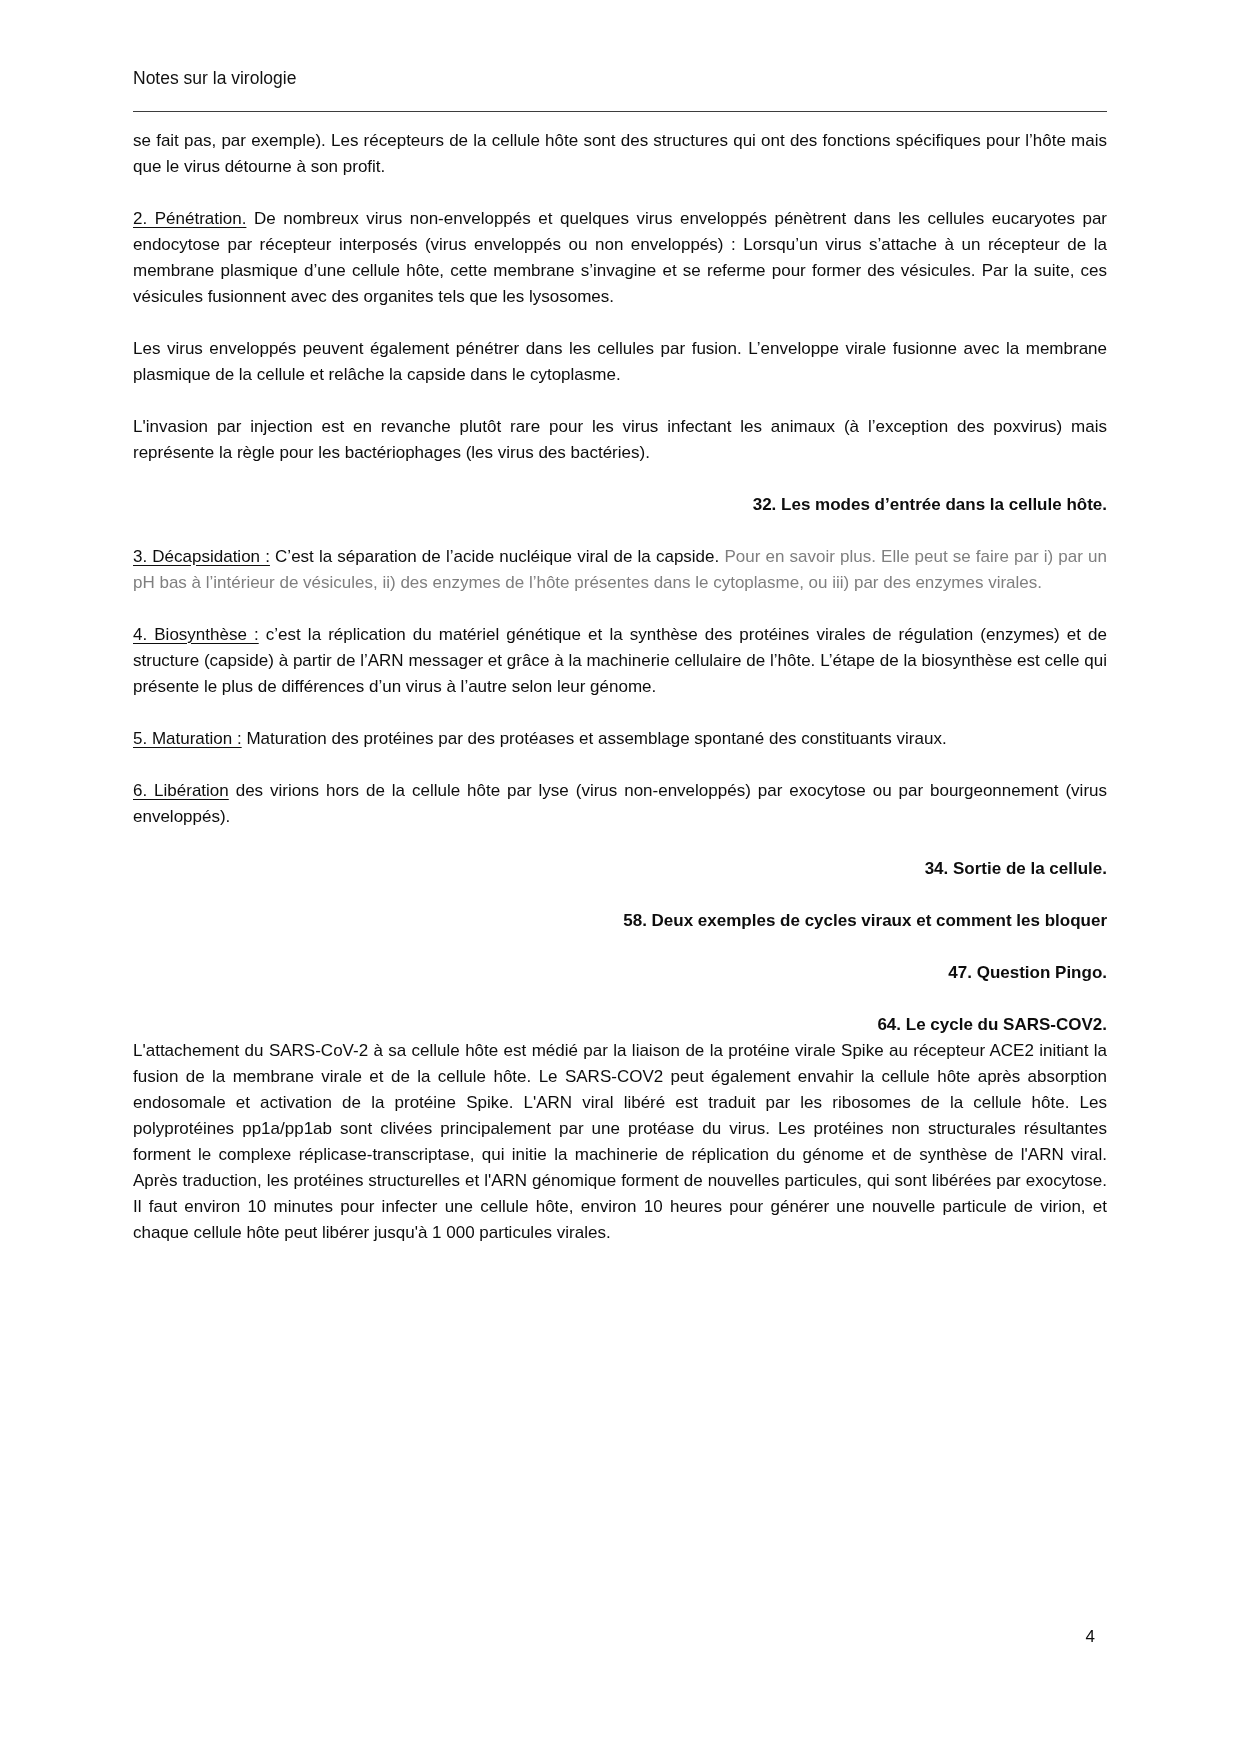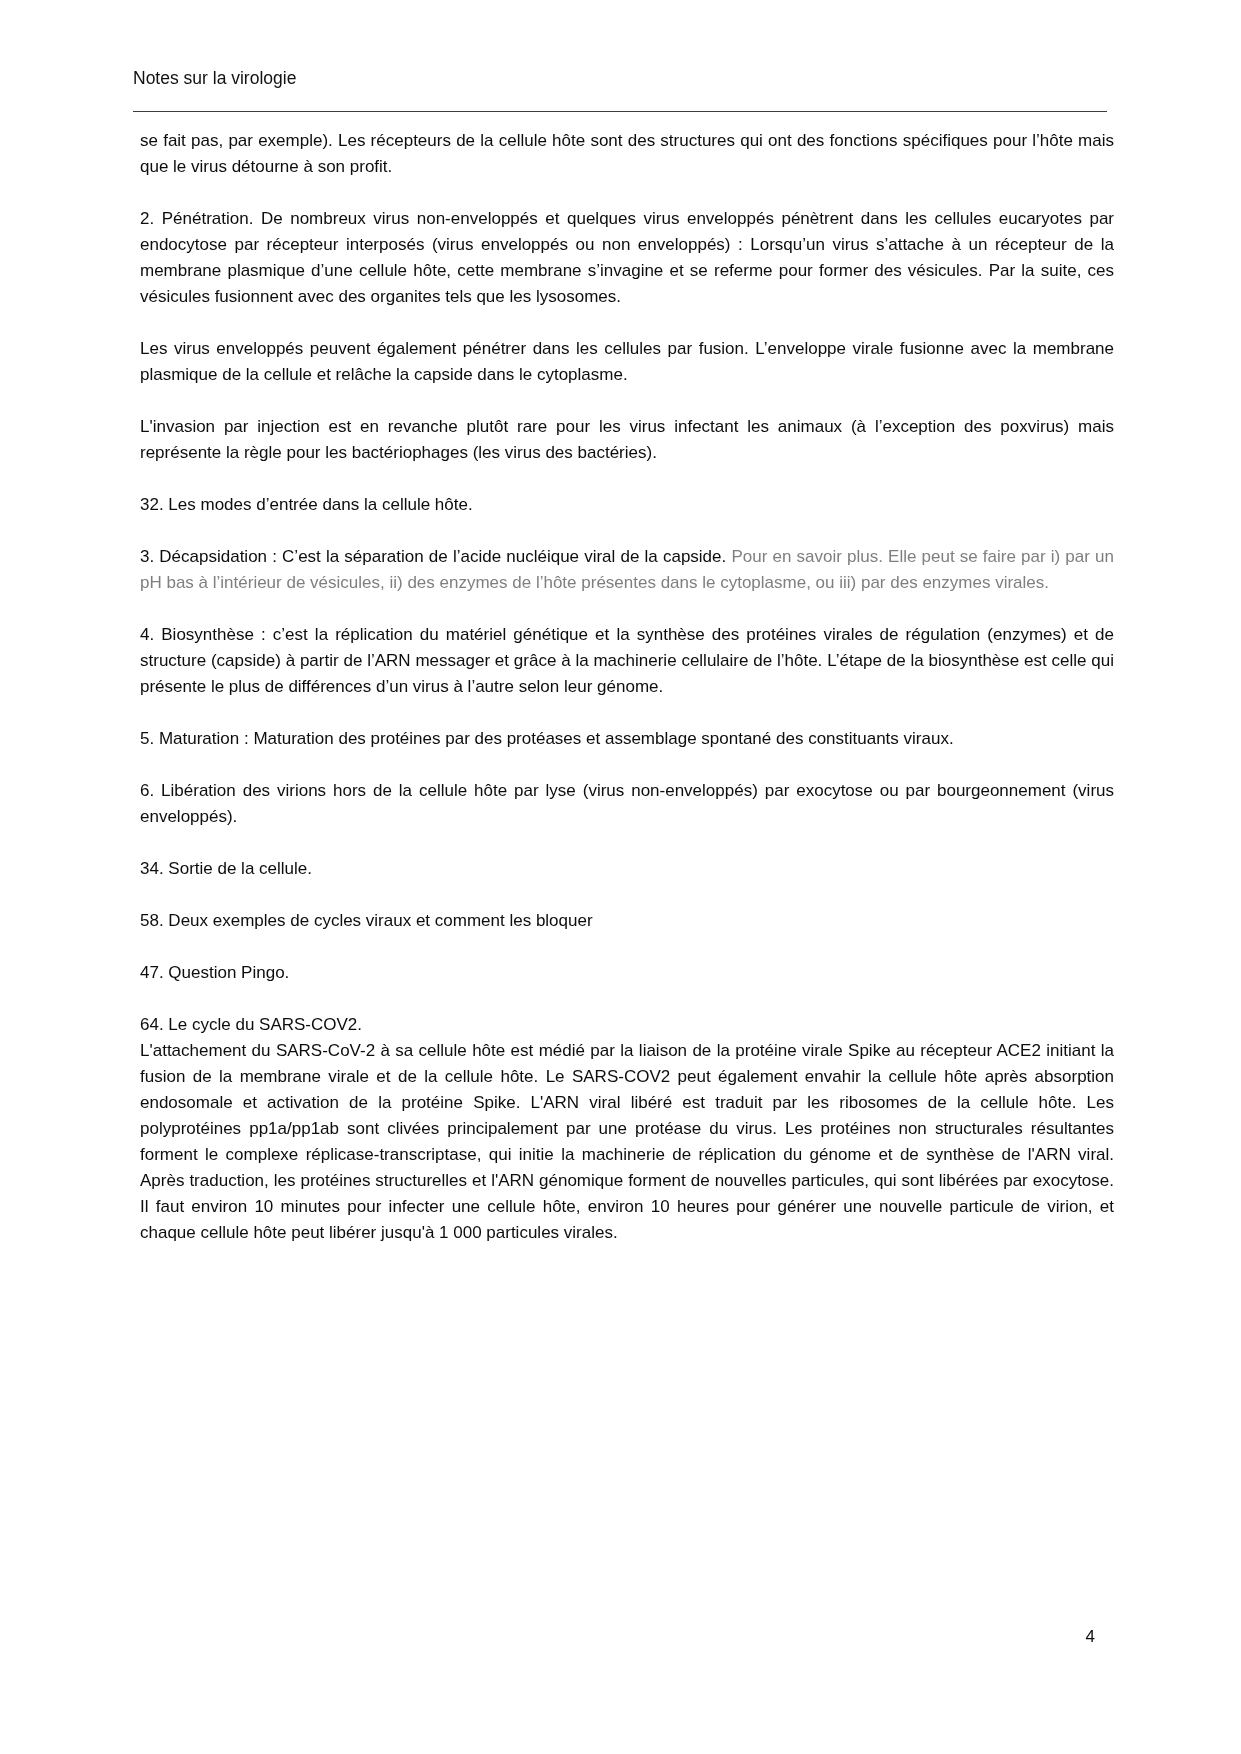--- a/index.html
+++ b/index.html
@@ -23,39 +23,40 @@
     top: 66px;
     font-size: 17.5px;
     line-height: 24px;
     color: #111111;
     padding-bottom: 21px;
     border-bottom: 1.6px solid #3d3d3d;
     text-align: left;
   }
   .content {
     position: absolute;
-    left: 140px;
+    left: 133px;
     width: 974px;
     top: 128px;
     font-size: 17px;
     line-height: 26px;
     text-align: justify;
     color: #0d0d0d;
   }
   .block {
     margin: 0 0 26px 0;
   }
   .block.heading {
-    font-weight: 400;
-    text-align: left;
+    font-weight: 700;
+    text-align: right;
   }
   .block.tight {
     margin-bottom: 0;
   }
   .r-underline {
+    text-decoration: underline;
     text-underline-offset: 3px;
   }
   .r-gray {
     color: #7f7f7f;
   }
   .page-number {
     position: absolute;
     right: 146px;
     top: 1624px;
     font-size: 17px;

